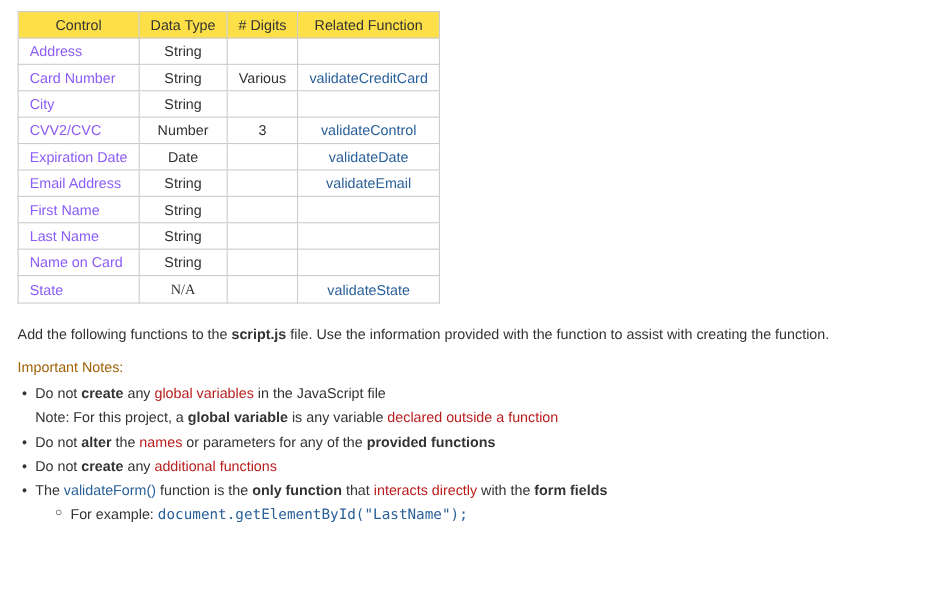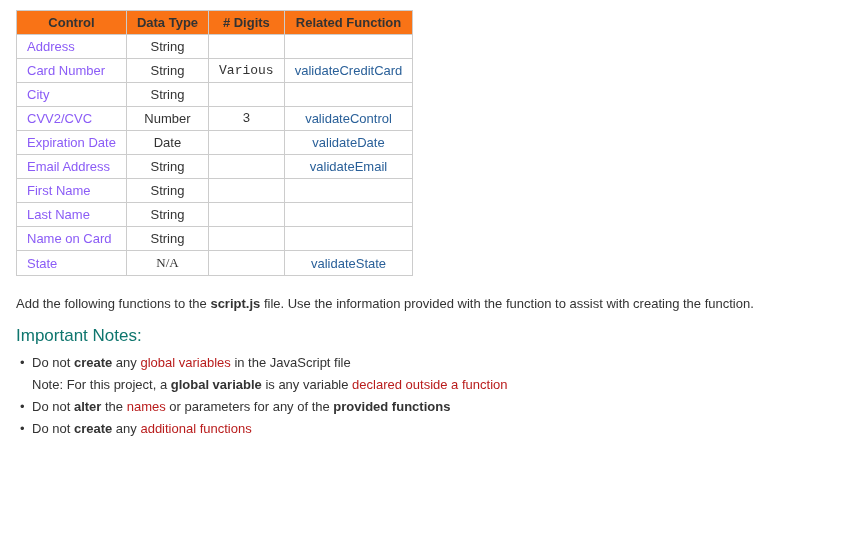--- a/index.html
+++ b/index.html
@@ -18,50 +18,49 @@
       border-collapse: collapse;
       margin-bottom: 18px;
       font-size: 13px;
     }
     .data-table th, .data-table td {
       border: 1px solid #ccc;
       padding: 4px 10px;
       text-align: center;
     }
     .data-table th {
-      background: #f97316;
-      font-weight: bold;
+      background: #fde047;
+      font-weight: normal;
     }
     .data-table td:first-child {
       text-align: left;
       color: #8b5cf6;
     }
     .data-table td:last-child {
       color: #2a6099;
     }
     .data-table tr td:nth-child(2) {
       color: #333;
     }
     .data-table tr td:nth-child(3) {
       color: #333;
-      font-family: Liberation Mono, monospace;
     }
 
     
     .intro-para {
       margin-bottom: 12px;
       line-height: 1.5;
       color: #333;
       font-size: 13px;
     }
 
     
     .important-heading {
-      color: #0f766e;
-      font-size: 17px;
+      color: #a16207;
+      font-size: 13px;
       margin-bottom: 6px;
     }
 
     
     .notes-list {
       list-style: none;
       padding-left: 8px;
       line-height: 1.7;
       font-size: 13px;
     }
@@ -180,13 +179,21 @@
   <li>
     Do not <strong>create</strong> any <span class="red">global variables</span> in the JavaScript file<br>
     <span>Note: For this project, a <strong>global variable</strong> is any variable <span class="red">declared outside a function</span></span>
   </li>
   <li>
     Do not <strong>alter</strong> the <span class="red">names</span> or parameters for any of the <strong>provided functions</strong>
   </li>
   <li>
     Do not <strong>create</strong> any <span class="red">additional functions</span>
   </li>
+  <li>
+    The <span class="blue">validateForm()</span> function is the <strong>only function</strong> that <span class="red">interacts directly</span> with the <strong>form fields</strong>
+    <ul class="sub-list">
+      <li>
+        For example: <span class="code">document.getElementById("LastName");</span>
+      </li>
+    </ul>
+  </li>
 </ul>
 
 </body></html>

